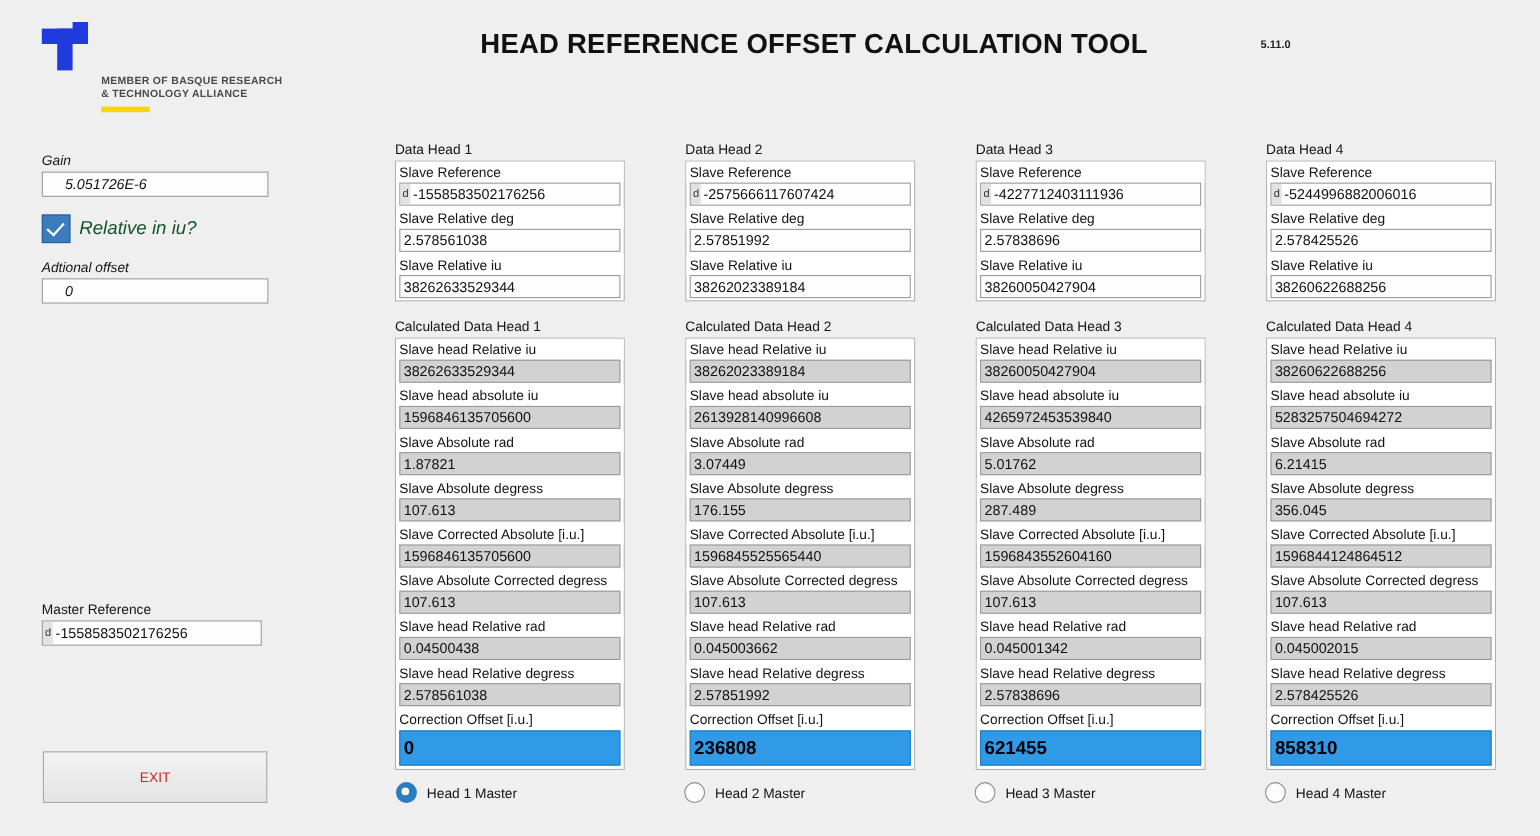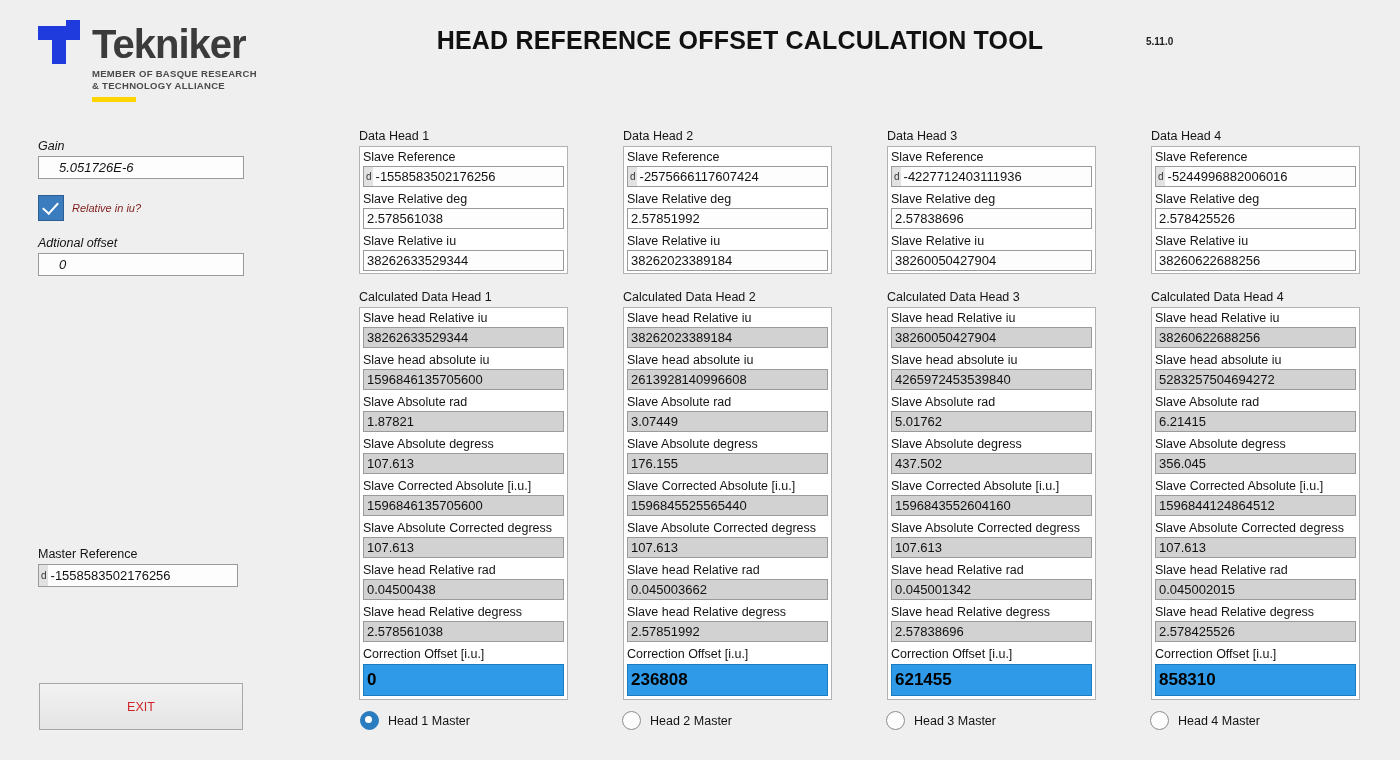--- a/index.html
+++ b/index.html
@@ -187,22 +187,22 @@
   .checkbox::after {
     content: "";
     position: absolute;
     left: 7px; top: 3px;
     width: 7px; height: 13px;
     border: solid #ffffff;
     border-width: 0 2.5px 2.5px 0;
     transform: rotate(42deg);
   }
   .cb-label {
-    font-size: 11px;
-    color: #7f1d1d;
+    font-size: 17px;
+    color: #14532d;
   }
 
   #master-ref-block {
     position: absolute;
     left: 38px; top: 546px;
     width: 200px;
   }
   #exit-button {
     position: absolute;
     left: 39px; top: 683px;
@@ -326,21 +326,20 @@
 
 <div id="header">
 
   <div id="tekniker-logo">
     <div class="tek-top">
       <div class="tek-mark">
         <div class="bar-h"></div>
         <div class="bar-v"></div>
         <div class="bar-corner"></div>
       </div>
-      <div class="tek-word">Tekniker</div>
     </div>
     <div class="tek-sub">
       <div>MEMBER OF BASQUE RESEARCH</div>
       <div>&amp; TECHNOLOGY ALLIANCE</div>
     </div>
     <div class="tek-rule"></div>
   </div>
 
   <div id="app-title">HEAD REFERENCE OFFSET CALCULATION TOOL</div>
   <div id="version-label">5.11.0</div>
@@ -469,21 +468,21 @@
       </div>
       <div class="group-title calc-group">Calculated Data Head 3</div>
       <div class="group-box">
         <div class="row-label">Slave head Relative iu</div>
         <div class="row-value readonly">38260050427904</div>
         <div class="row-label">Slave head absolute iu</div>
         <div class="row-value readonly">4265972453539840</div>
         <div class="row-label">Slave Absolute rad</div>
         <div class="row-value readonly">5.01762</div>
         <div class="row-label">Slave Absolute degress</div>
-        <div class="row-value readonly">437.502</div>
+        <div class="row-value readonly">287.489</div>
         <div class="row-label">Slave Corrected Absolute [i.u.]</div>
         <div class="row-value readonly">1596843552604160</div>
         <div class="row-label">Slave Absolute Corrected degress</div>
         <div class="row-value readonly">107.613</div>
         <div class="row-label">Slave head Relative rad</div>
         <div class="row-value readonly">0.045001342</div>
         <div class="row-label">Slave head Relative degress</div>
         <div class="row-value readonly">2.57838696</div>
         <div class="row-label">Correction Offset [i.u.]</div>
         <div class="row-value highlight">621455</div>

